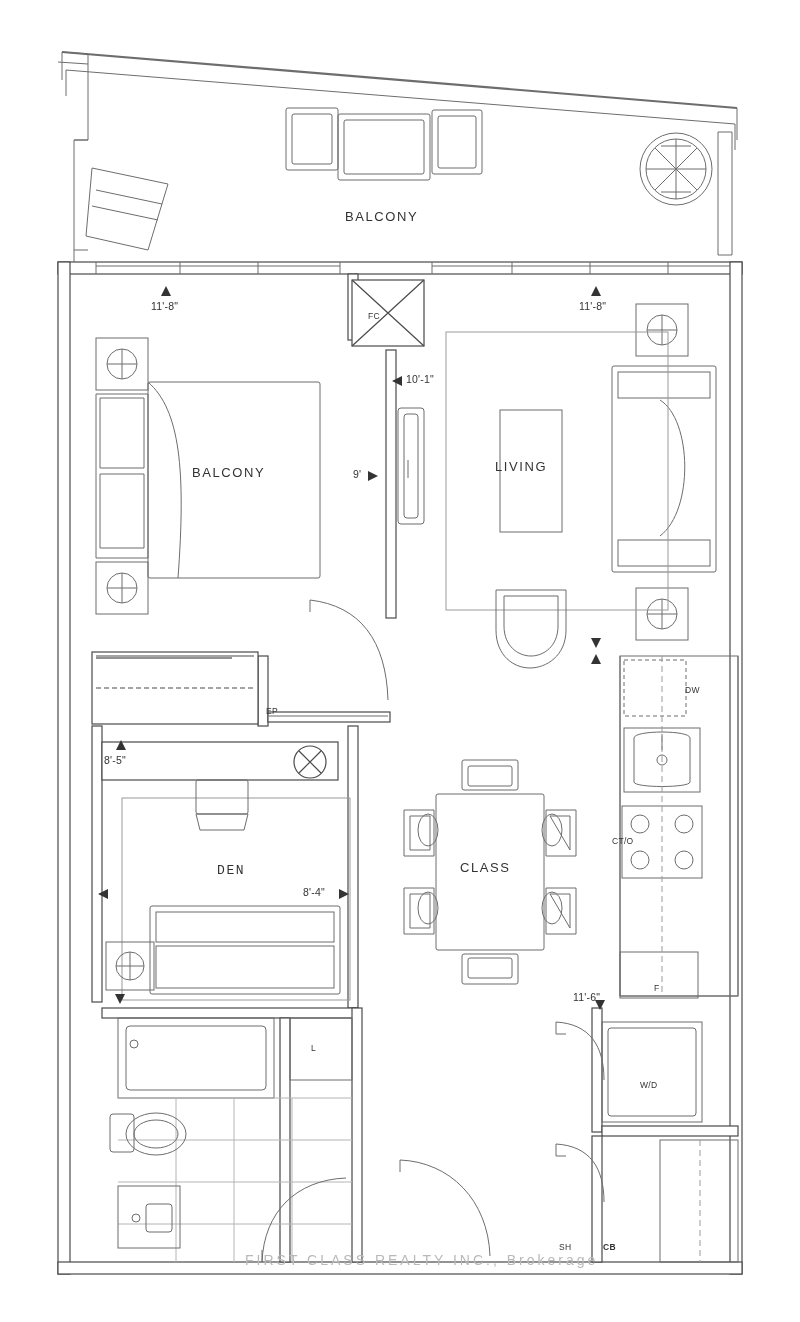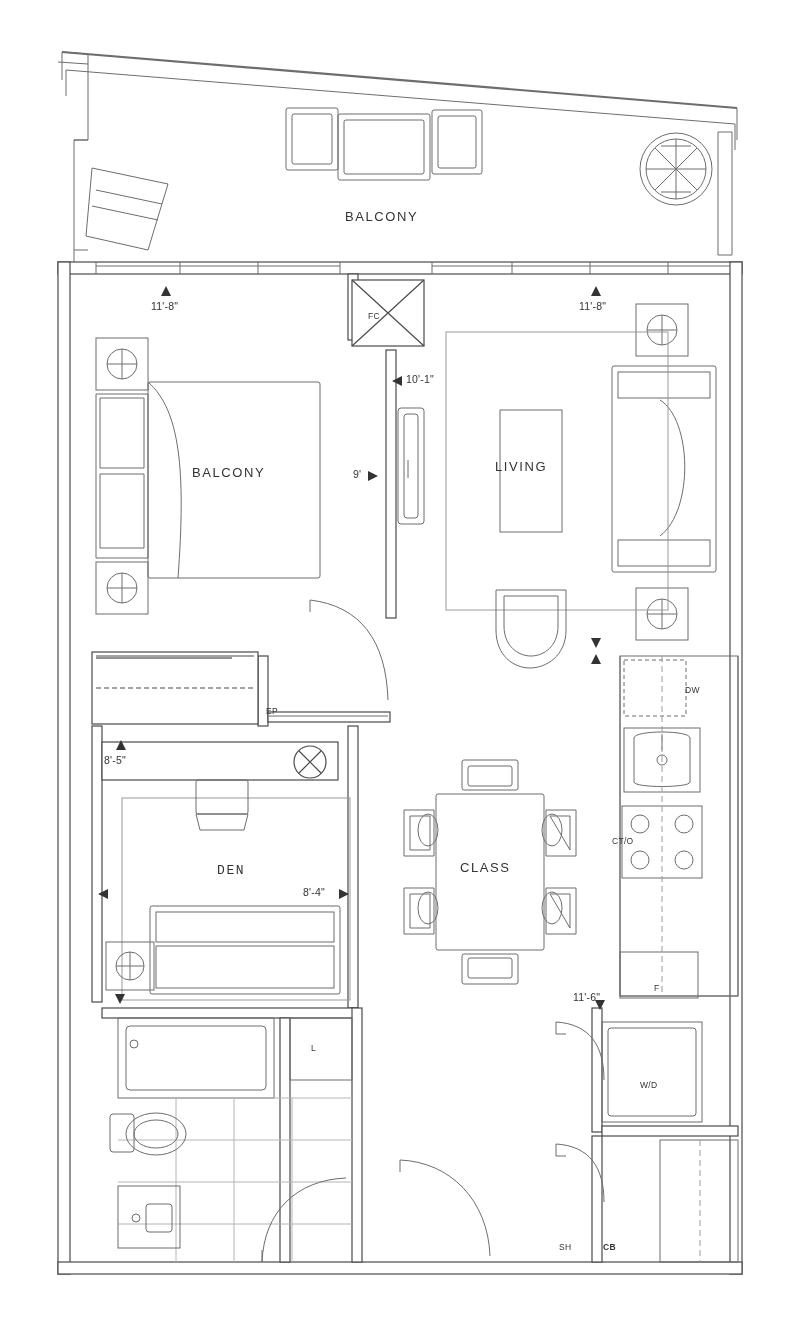--- a/index.html
+++ b/index.html
@@ -264,13 +264,14 @@
   <div class="lbl tiny" style="left:603px;top:1242px;font-weight:bold;">CB</div>
 
   <div class="dim" style="left:151px;top:300px;">11'-8"</div>
   <div class="dim" style="left:579px;top:300px;">11'-8"</div>
   <div class="dim" style="left:406px;top:373px;">10'-1"</div>
   <div class="dim" style="left:353px;top:468px;">9'</div>
   <div class="dim" style="left:104px;top:754px;">8'-5"</div>
   <div class="dim" style="left:303px;top:886px;">8'-4"</div>
   <div class="dim" style="left:573px;top:991px;">11'-6"</div>
 
+  <div class="wm">FIRST CLASS REALTY INC., Brokerage</div>
 </div>
 
 </body></html>

